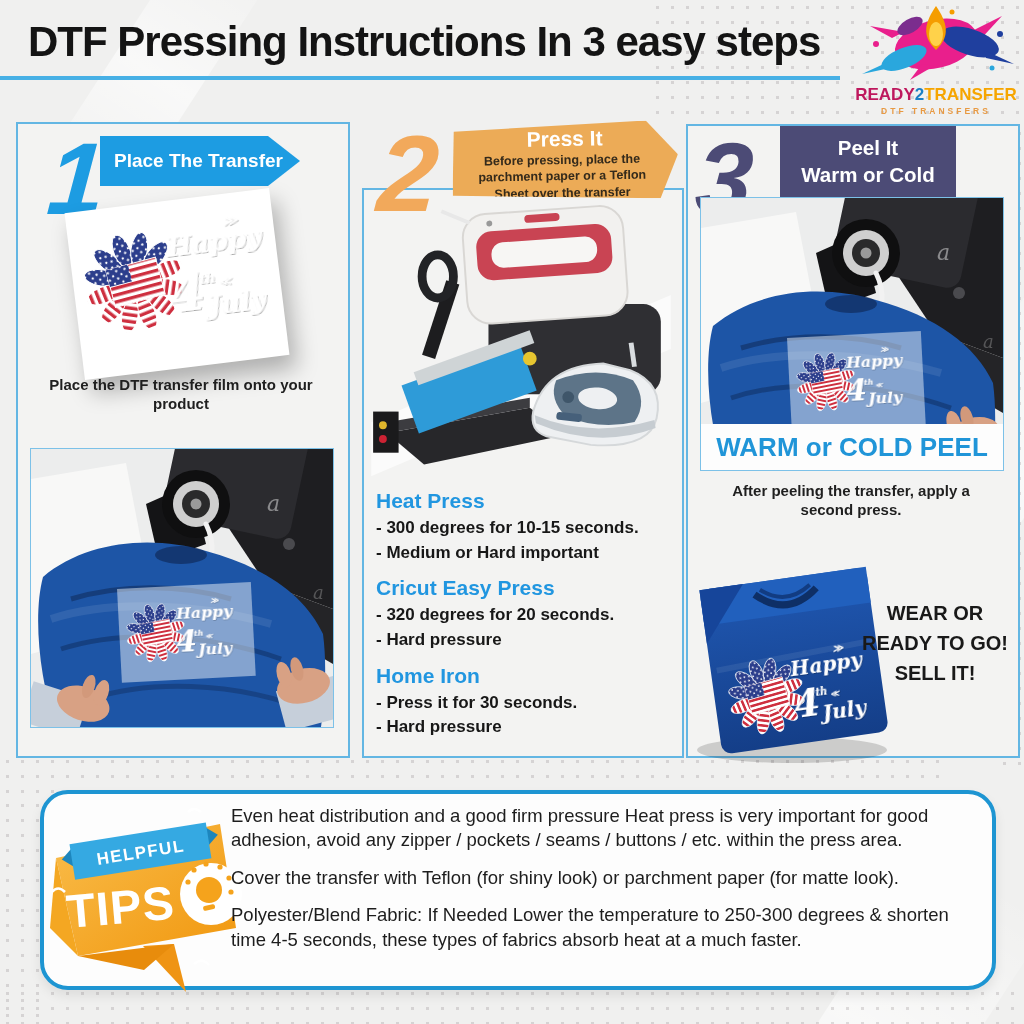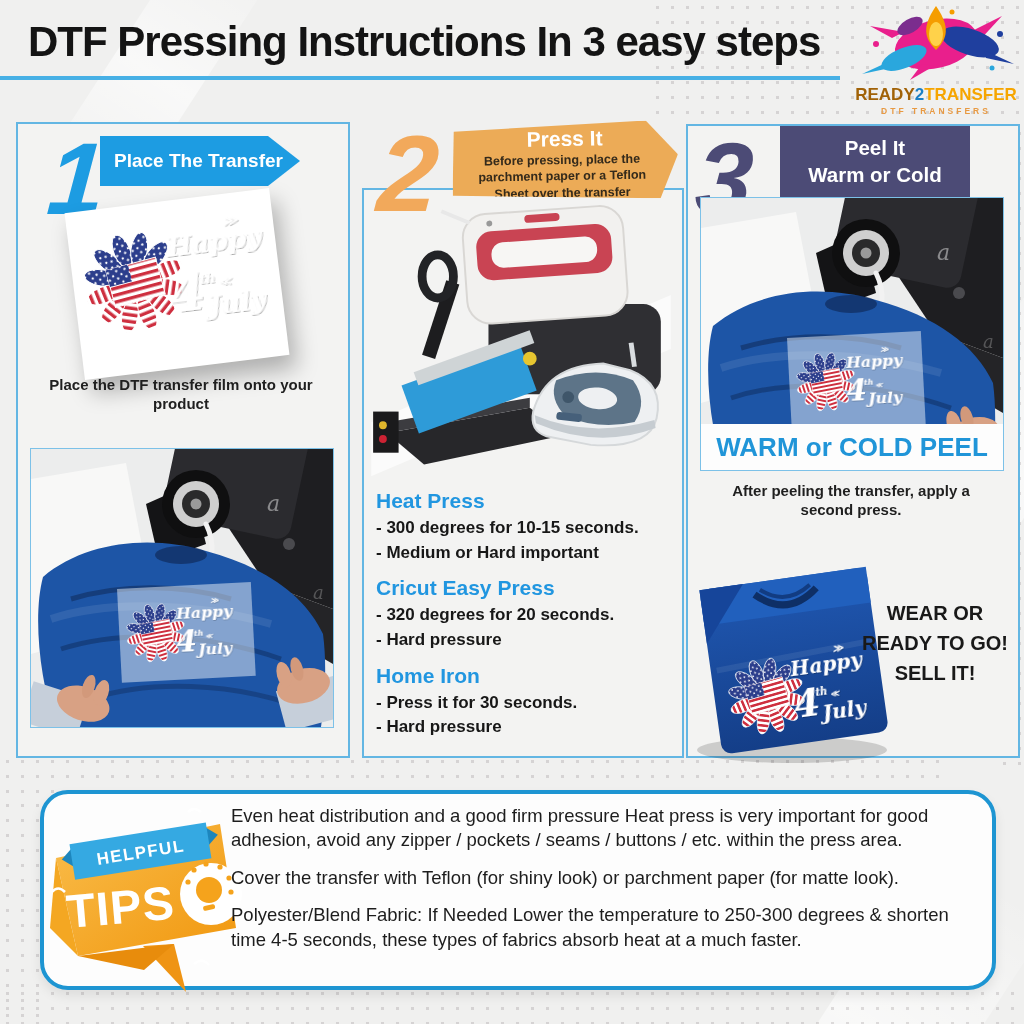--- a/index.html
+++ b/index.html
@@ -9,35 +9,35 @@
   .dots{position:absolute;background-image:radial-gradient(rgba(120,110,112,0.22) 1.6px,transparent 1.9px);
     background-size:15px 15px;pointer-events:none;}
   .streak{position:absolute;background:linear-gradient(180deg,rgba(255,255,255,0),rgba(255,255,255,0.6),rgba(255,255,255,0));
     transform:rotate(33deg);pointer-events:none;}
   
   .page-title{position:absolute;left:28px;top:18px;font-size:42px;font-weight:800;
     letter-spacing:-1px;color:#141414;}
   .title-underline{position:absolute;left:0;top:76px;width:840px;height:4px;background:#47b0e5;}
   .brand{position:absolute;left:852px;top:4px;width:168px;text-align:center;}
   .brand-name{font-size:17px;font-weight:800;letter-spacing:0;line-height:1;}
-  .brand-name .p1{color:#a16207;margin-top:12px;} .brand-name .p2{color:#1b7fc4;} .brand-name .p3{color:#f6a500;}
+  .brand-name .p1{color:#be185d;margin-top:12px;} .brand-name .p2{color:#1b7fc4;} .brand-name .p3{color:#f6a500;}
   .brand-tag{font-size:8.5px;font-weight:700;letter-spacing:3px;color:#e89a43;margin-top:3px;}
   
   .panel{position:absolute;border:2px solid #63b6e3;background:#f3f3f2;}
   .numeral{position:absolute;font-style:italic;font-weight:800;color:#1d9ce2;
     transform:skewX(-4deg);line-height:1;}
   .ribbon1{position:absolute;left:100px;top:136px;width:200px;height:50px;background:#1d9ce2;
     clip-path:polygon(0 0,84% 0,100% 50%,84% 100%,0 100%);
     display:flex;align-items:center;justify-content:flex-start;}
   .ribbon1 span{color:#fff;font-size:19px;font-weight:700;padding-left:14px;}
   .ribbon2{position:absolute;left:452px;top:122px;width:226px;height:78px;background:#ecab57;
     clip-path:polygon(1% 10%,86% 0,100% 44%,92% 100%,0 92%);text-align:center;transform:rotate(-1deg);}
   .ribbon2 .t{color:#fff;font-size:21px;font-weight:800;margin-top:5px;}
   .ribbon2 .s{color:#342a1b;font-size:12.5px;font-weight:700;line-height:1.3;margin:1px 14px 0 8px;}
-  .banner3{position:absolute;left:780px;top:126px;width:190px;height:72px;background:#4c4b76;
+  .banner3{position:absolute;left:780px;top:126px;width:176px;height:72px;background:#4c4b76;
     display:flex;flex-direction:column;align-items:center;justify-content:center;}
   .banner3 div{color:#fff;font-size:20.5px;font-weight:800;line-height:1.3;}
   .caption{position:absolute;font-size:15px;font-weight:800;color:#1f1f1f;text-align:center;line-height:1.25;}
   .photo-frame{position:absolute;border:1.5px solid #7cc1e8;overflow:hidden;background:#eceded;}
   .film{position:absolute;left:74px;top:200px;width:206px;height:168px;background:#ffffff;
     transform:rotate(-7deg);box-shadow:6px 14px 22px rgba(0,0,0,0.28);}
   .peel-band{position:absolute;left:0;right:0;bottom:0;height:46px;background:#fdfdfd;
     display:flex;align-items:center;justify-content:center;}
   .peel-band span{color:#2095d8;font-size:26px;font-weight:800;letter-spacing:0;}
   .methods{position:absolute;left:376px;top:489px;width:296px;}

